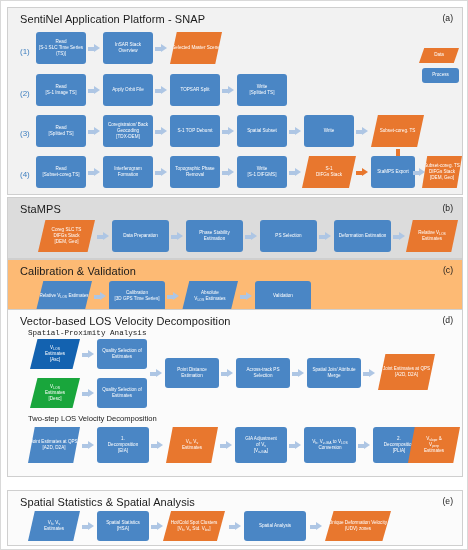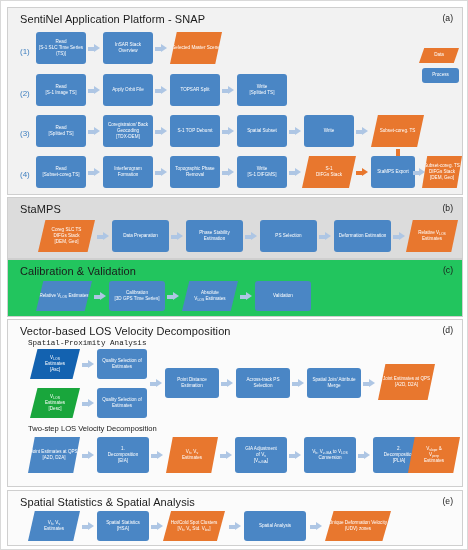--- a/index.html
+++ b/index.html
@@ -15,21 +15,21 @@
   }
 
   
   .panel{
     position:absolute;left:6px;width:456px;
     box-sizing:border-box;
     border:1px solid #cfcfcf;
   }
   .panel.grey{background:#f2f2f2;}
   .panel.grey2{background:#dcdcdc;}
-  .panel.peach{background:#22c55e;}
+  .panel.peach{background:#fdba74;}
   .panel.white{background:#fbfbfb;}
 
   .panel-title{
     position:absolute;left:12px;top:5px;
     font-size:11px;color:#1a1a1a;white-space:nowrap;
     letter-spacing:.1px;
   }
   .panel-tag{
     position:absolute;right:9px;top:5px;
     font-size:8.6px;color:#1a1a1a;
@@ -330,21 +330,21 @@
       </div>
     <div class="arrow" style="left:232px;top:32px;">
         <span class="shaft"></span>
         <span class="head"></span>
       </div>
     <div class="node process" style="left:247px;top:21px;width:56px;height:30px;">
         <span class="txt">Validation</span>
       </div>
   </div>
 
-  <div class="panel white" style="top:318px;height:168px;">
+  <div class="panel white" style="top:308px;height:168px;">
     <div class="panel-title">Vector-based LOS Velocity Decomposition</div>
     <div class="panel-tag">(d)</div>
 
     <div class="sub-title" style="left:20px;top:19px;font-family:Liberation Mono, monospace;">Spatial-Proximity Analysis</div>
 
     <div class="node data-darkblue" style="left:22px;top:29px;width:50px;height:30px;">
         <span class="txt">V<sub>LOS</sub><br>Estimates<br>[Asc]</span>
       </div>
     <div class="arrow" style="left:74px;top:40px;">
         <span class="shaft"></span>

